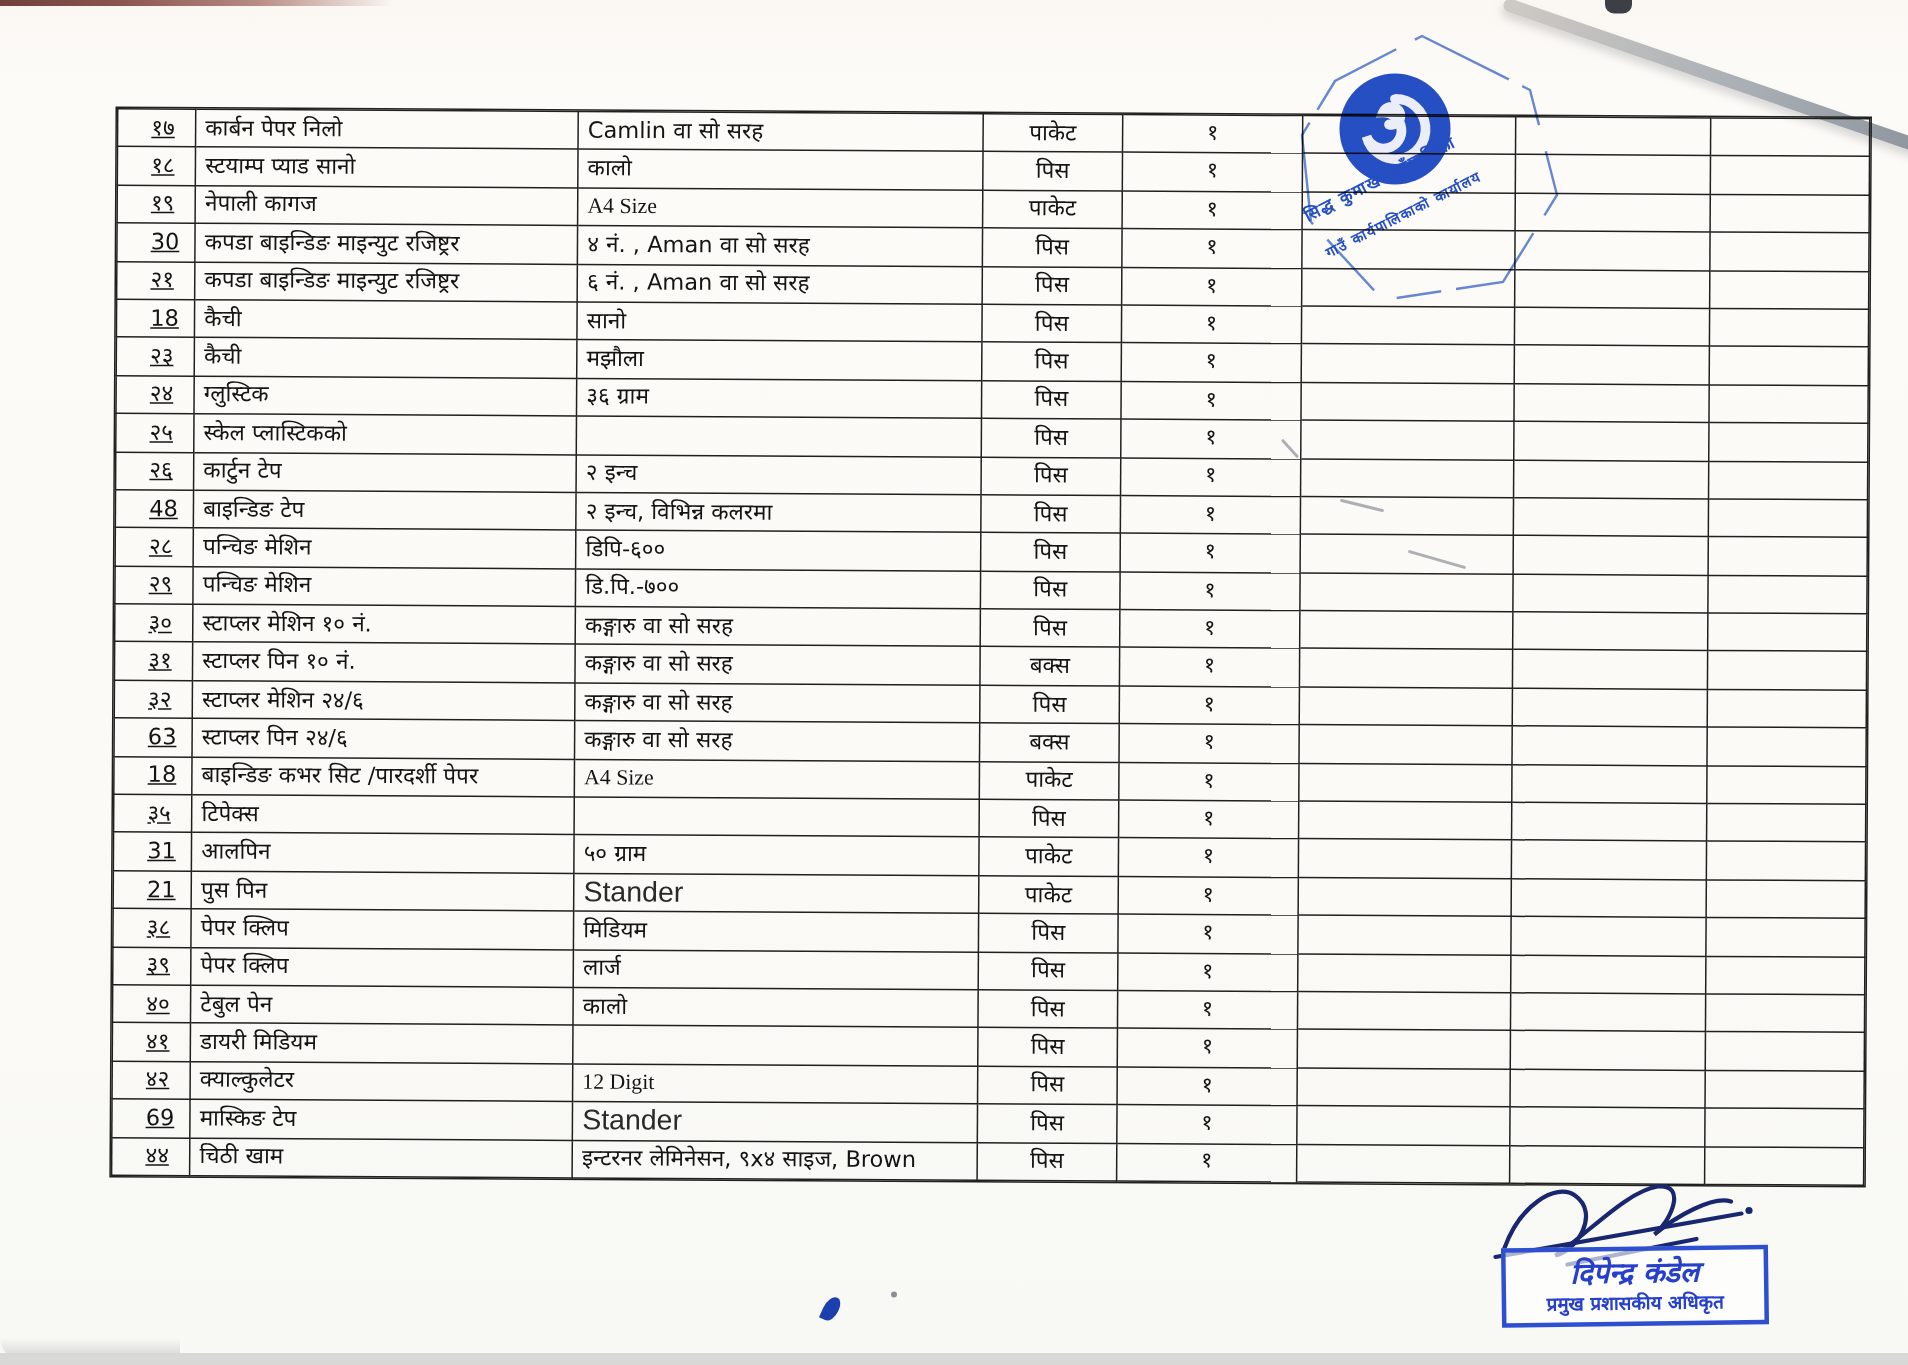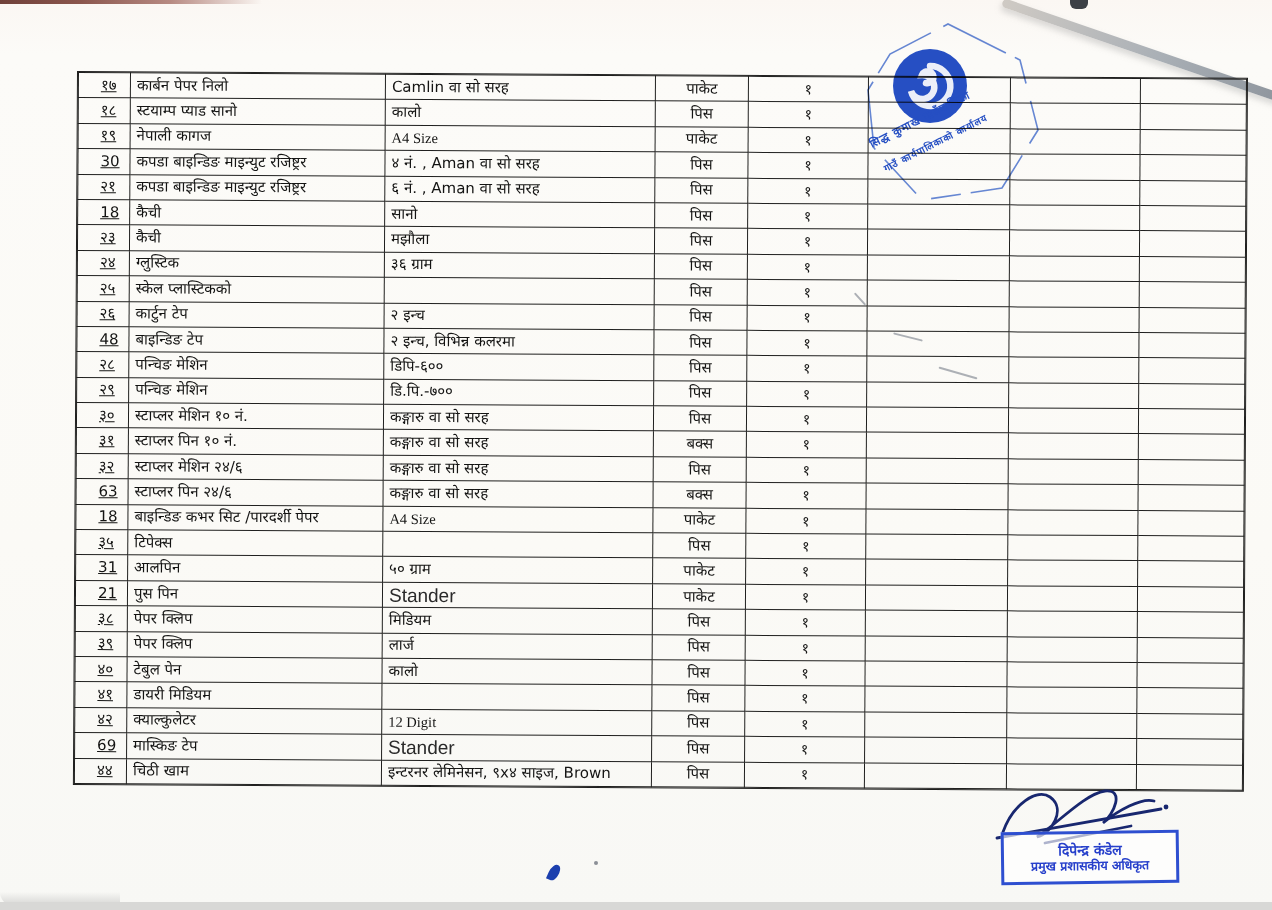--- a/index.html
+++ b/index.html
@@ -38,21 +38,21 @@
   table{outline:1px solid #20201f;}
 
   
   .round-stamp{position:absolute;left:852px;top:20px;width:195px;height:195px;
      mix-blend-mode:multiply;opacity:.96;}
   
   .signature{position:absolute;left:993px;top:780px;width:185px;height:72px;}
   .officer-stamp{position:absolute;left:1001px;top:831px;width:172px;height:47px;
      border:3px solid #2e4fd0;transform:rotate(-0.8deg);display:flex;flex-direction:column;
      align-items:center;justify-content:center;background:rgba(255,255,255,.65);}
-  .officer-name{color:#2740cb;font-weight:bold;font-size:14px;line-height:1.15;}
+  .officer-name{color:#2740cb;font-weight:bold;font-size:19px;line-height:1.15;font-style:italic;}
   .officer-title{color:#2740cb;font-weight:bold;font-size:12.5px;line-height:1.2;}
 </style>
 </head>
 <body>
 
 <div class="paper">
 
   <div class="edge-strip-top"></div>
   <div class="corner-dot"></div>
   <div class="diag-streak"></div>

